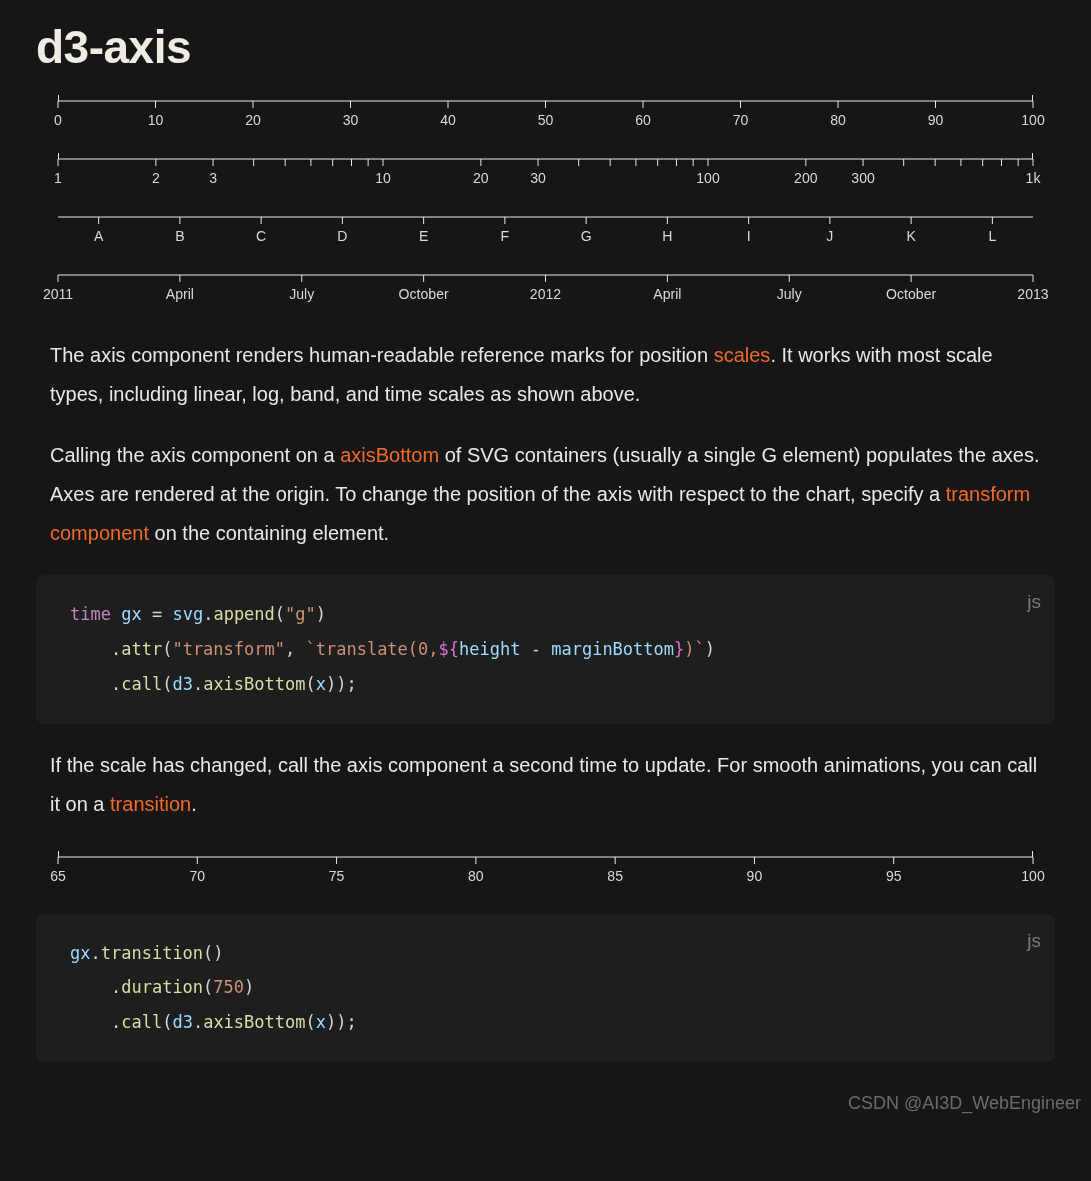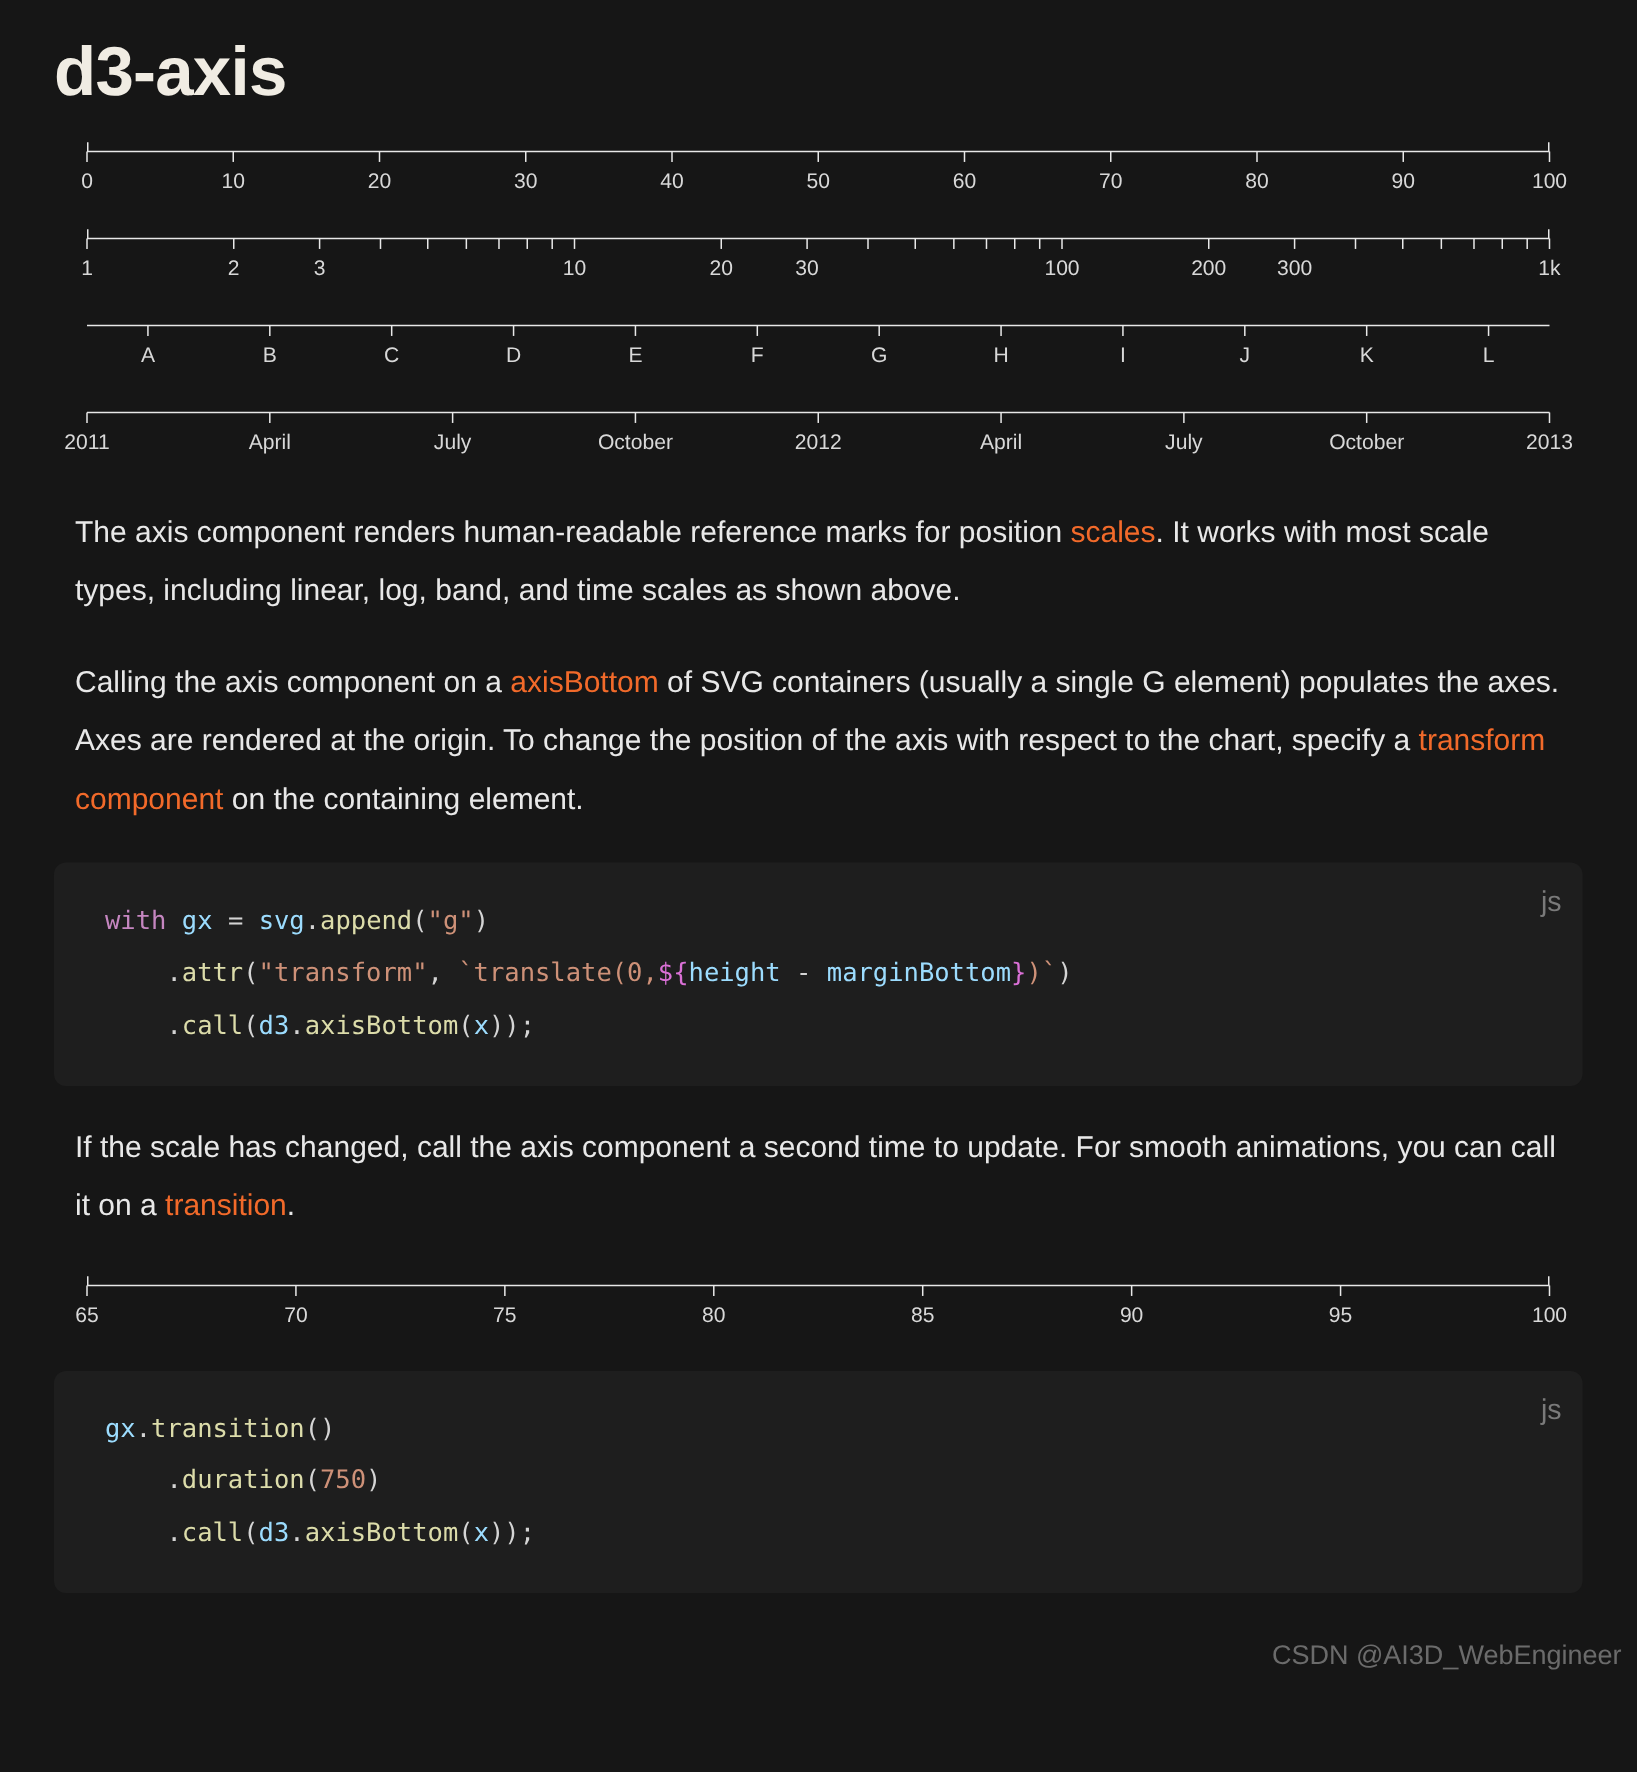--- a/index.html
+++ b/index.html
@@ -213,21 +213,21 @@
 <p class="body">
   <span>The axis component renders human-readable reference marks for position </span><a class="doc-link">scales</a><span>. It works with most scale types, including linear, log, band, and time scales as shown above.</span>
 </p>
 
 <p class="body">
   <span>Calling the axis component on a </span><a class="doc-link">axisBottom</a><span> of SVG containers (usually a single G element) populates the axes. Axes are rendered at the origin. To change the position of the axis with respect to the chart, specify a </span><a class="doc-link">transform component</a><span> on the containing element.</span>
 </p>
 
 <div class="code-block">
   <span class="code-lang">js</span>
-  <pre><span class="tok-kw">with</span> <span class="tok-var">gx</span> <span class="tok-op">=</span> <span class="tok-var">svg</span><span class="tok-op">.</span><span class="tok-fn">append</span><span class="tok-op">(</span><span class="tok-str">"g"</span><span class="tok-op">)</span>
+  <pre><span class="tok-kw">time</span> <span class="tok-var">gx</span> <span class="tok-op">=</span> <span class="tok-var">svg</span><span class="tok-op">.</span><span class="tok-fn">append</span><span class="tok-op">(</span><span class="tok-str">"g"</span><span class="tok-op">)</span>
     <span class="tok-op">.</span><span class="tok-fn">attr</span><span class="tok-op">(</span><span class="tok-str">"transform"</span><span class="tok-op">, </span><span class="tok-tpl">`translate(0,</span><span class="tok-brc">${</span><span class="tok-var">height</span> <span class="tok-op">-</span> <span class="tok-var">marginBottom</span><span class="tok-brc">}</span><span class="tok-tpl">)`</span><span class="tok-op">)</span>
     <span class="tok-op">.</span><span class="tok-fn">call</span><span class="tok-op">(</span><span class="tok-var">d3</span><span class="tok-op">.</span><span class="tok-fn">axisBottom</span><span class="tok-op">(</span><span class="tok-var">x</span><span class="tok-op">));</span></pre>
 </div>
 
 <p class="body">
   <span>If the scale has changed, call the axis component a second time to update. For smooth animations, you can call it on a </span><a class="doc-link">transition</a><span>.</span>
 </p>
 
 <div class="axis-demo">
 <svg id="ax-linear2" viewBox="0 0 970 40">

